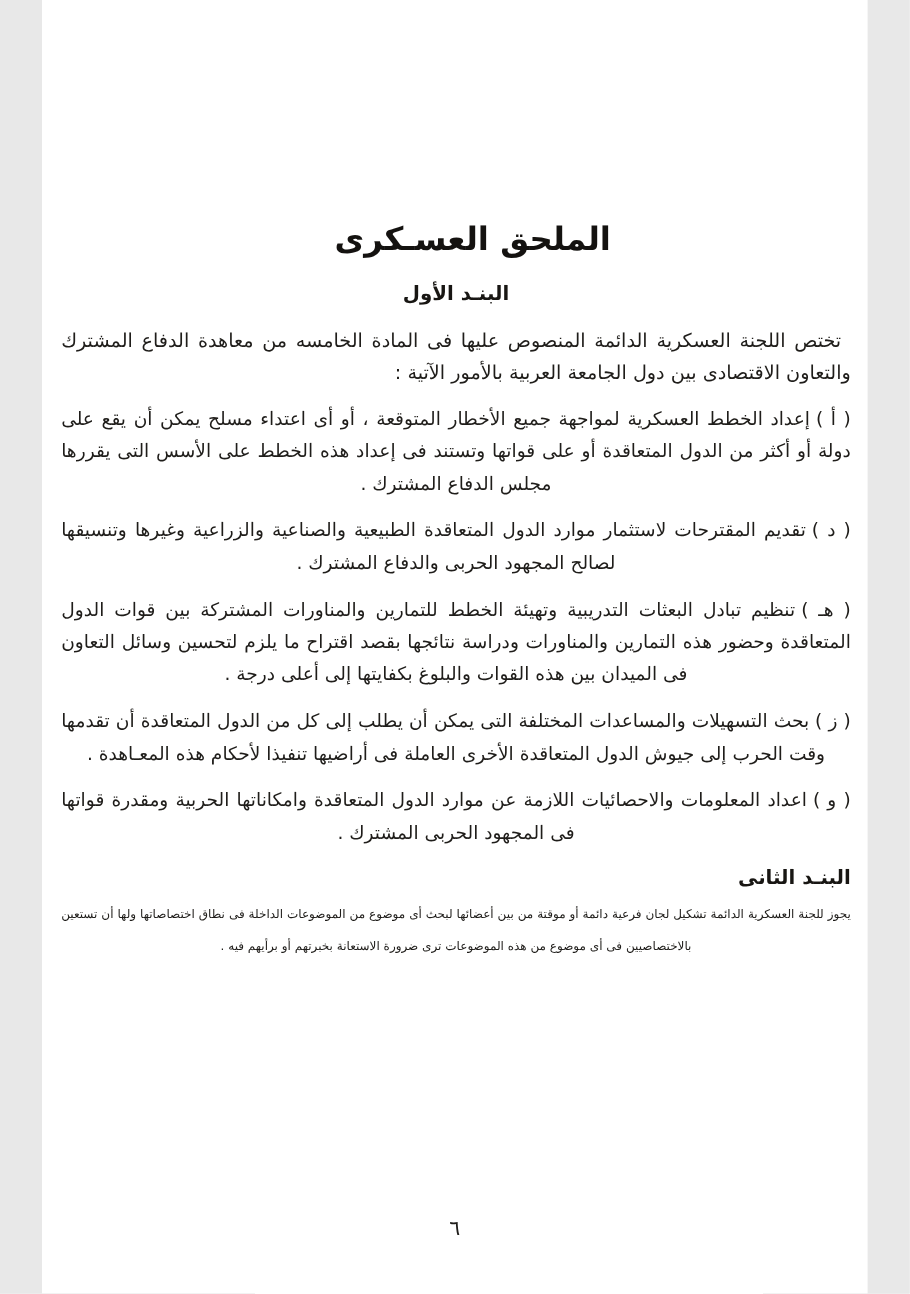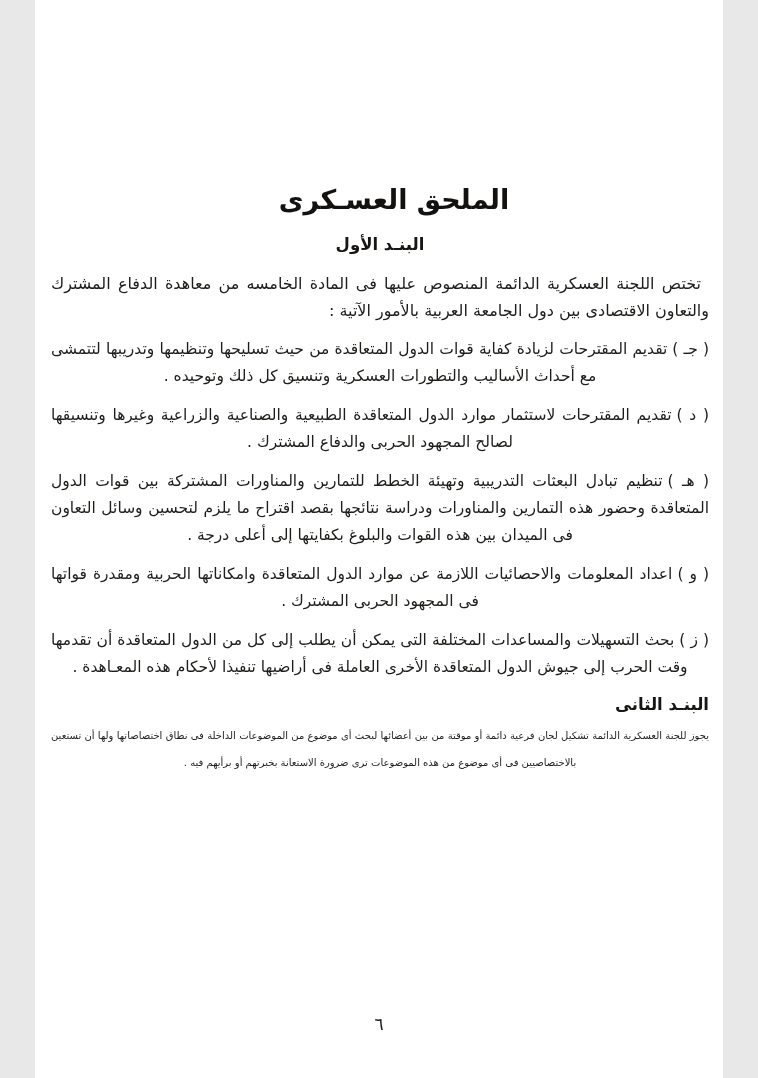--- a/index.html
+++ b/index.html
@@ -92,31 +92,31 @@
 
 <div class="sheet">
   <div class="content">
 
     <h1 class="doc-title">الملحق العسـكرى</h1>
 
     <h2 class="section-heading">البنـد الأول</h2>
 
     <p class="intro">تختص اللجنة العسكرية الدائمة المنصوص عليها فى المادة الخامسه من معاهدة الدفاع المشترك والتعاون الاقتصادى بين دول الجامعة العربية بالأمور الآتية :</p>
 
+    <p class="clause"><span class="clause-marker">( أ )</span><span>إعداد الخطط العسكرية لمواجهة جميع الأخطار المتوقعة ، أو أى اعتداء مسلح يمكن أن يقع على دولة أو أكثر من الدول المتعاقدة أو على قواتها وتستند فى إعداد هذه الخطط على الأسس التى يقررها مجلس الدفاع المشترك .</span></p>
 
 
-    <p class="clause"><span class="clause-marker">( جـ )</span><span>تقديم المقترحات لزيادة كفاية قوات الدول المتعاقدة من حيث تسليحها وتنظيمها وتدريبها لتتمشى مع أحداث الأساليب والتطورات العسكرية وتنسيق كل ذلك وتوحيده .</span></p>
 
     <p class="clause"><span class="clause-marker">( د )</span><span>تقديم المقترحات لاستثمار موارد الدول المتعاقدة الطبيعية والصناعية والزراعية وغيرها وتنسيقها لصالح المجهود الحربى والدفاع المشترك .</span></p>
 
     <p class="clause"><span class="clause-marker">( هـ )</span><span>تنظيم تبادل البعثات التدريبية وتهيئة الخطط للتمارين والمناورات المشتركة بين قوات الدول المتعاقدة وحضور هذه التمارين والمناورات ودراسة نتائجها بقصد اقتراح ما يلزم لتحسين وسائل التعاون فى الميدان بين هذه القوات والبلوغ بكفايتها إلى أعلى درجة .</span></p>
 
+    <p class="clause"><span class="clause-marker">( ز )</span><span>بحث التسهيلات والمساعدات المختلفة التى يمكن أن يطلب إلى كل من الدول المتعاقدة أن تقدمها وقت الحرب إلى جيوش الدول المتعاقدة الأخرى العاملة فى أراضيها تنفيذا لأحكام هذه المعـاهدة .</span></p>
+
     <p class="clause"><span class="clause-marker">( و )</span><span>اعداد المعلومات والاحصائيات اللازمة عن موارد الدول المتعاقدة وامكاناتها الحربية ومقدرة قواتها فى المجهود الحربى المشترك .</span></p>
-
-    <p class="clause"><span class="clause-marker">( ز )</span><span>بحث التسهيلات والمساعدات المختلفة التى يمكن أن يطلب إلى كل من الدول المتعاقدة أن تقدمها وقت الحرب إلى جيوش الدول المتعاقدة الأخرى العاملة فى أراضيها تنفيذا لأحكام هذه المعـاهدة .</span></p>
 
     <h2 class="section2-heading">البنـد الثانى</h2>
 
     <p class="section2-body">يجوز للجنة العسكرية الدائمة تشكيل لجان فرعية دائمة أو موقتة من بين أعضائها لبحث أى موضوع من الموضوعات الداخلة فى نطاق اختصاصاتها ولها أن تستعين بالاختصاصيين فى أى موضوع من هذه الموضوعات ترى ضرورة الاستعانة بخبرتهم أو برأيهم فيه .</p>
 
   </div>
 
   <div class="page-number">٦</div>
 </div>
 

